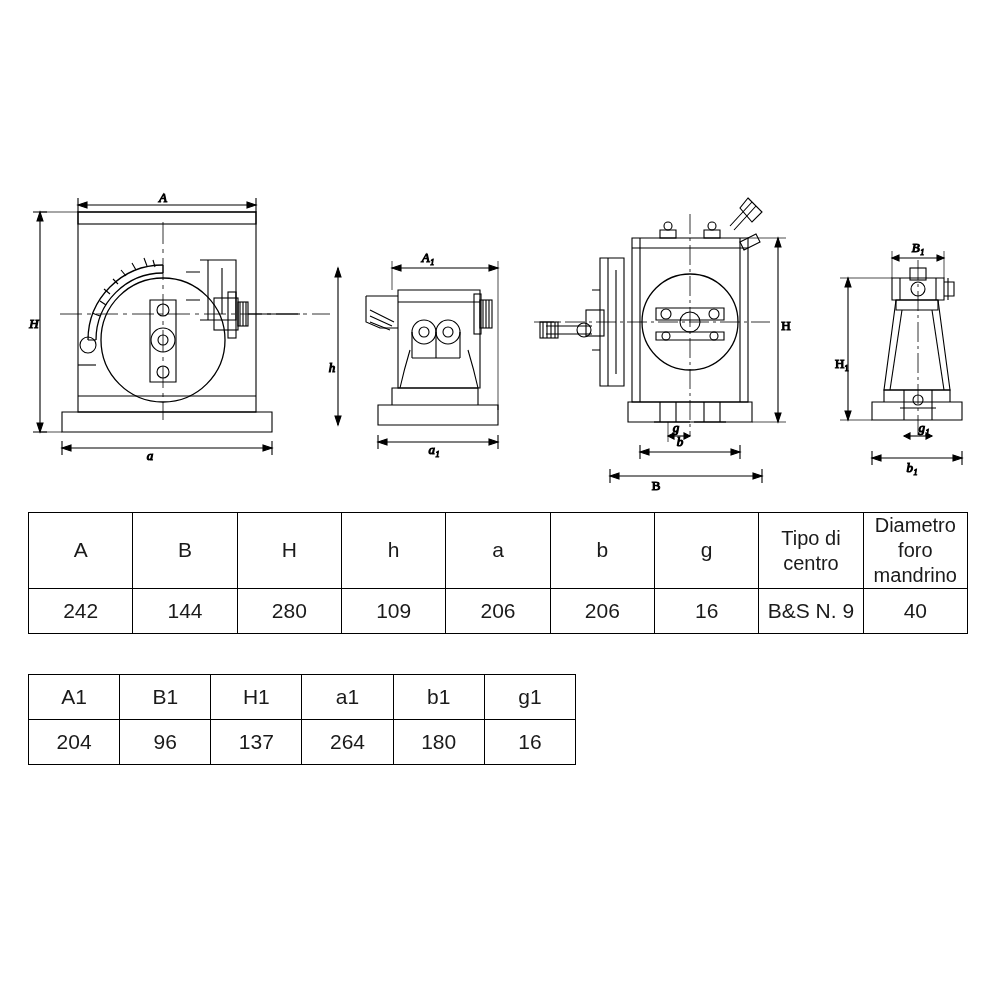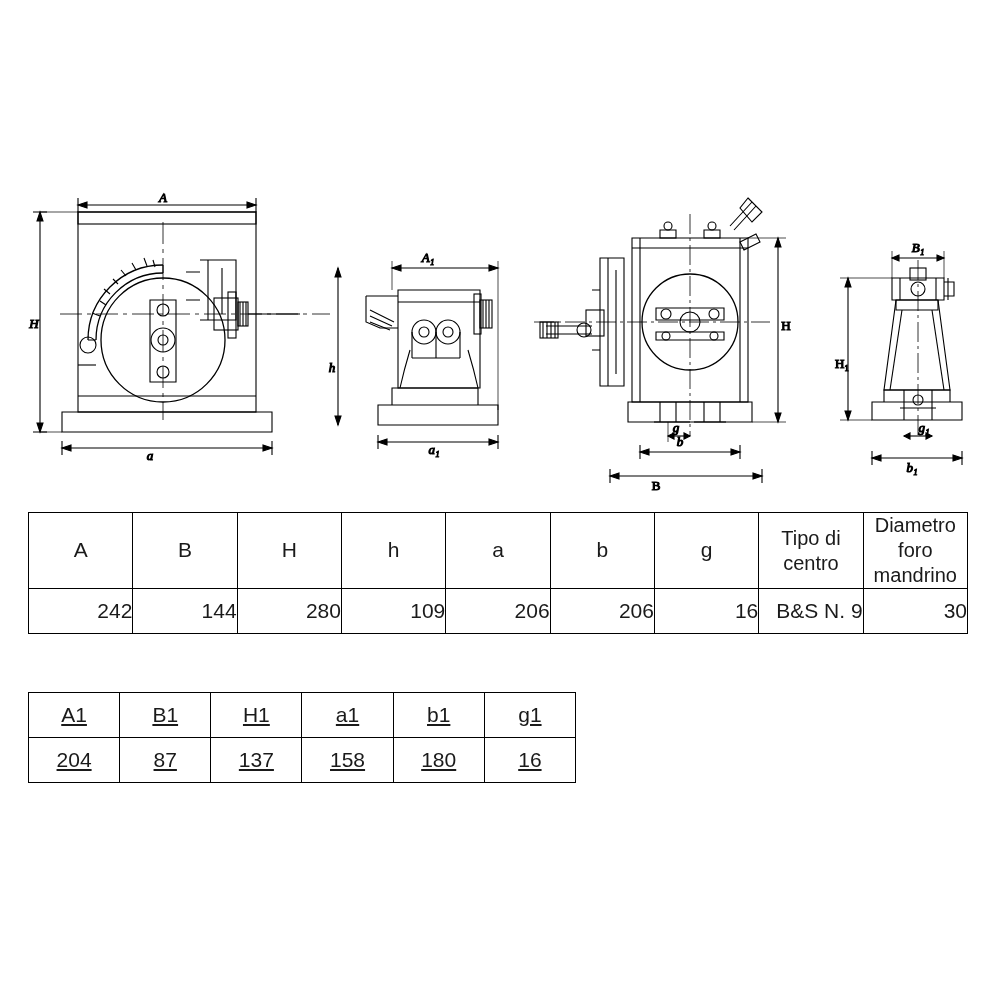--- a/index.html
+++ b/index.html
@@ -36,38 +36,36 @@
   }
   table {
     border-collapse: collapse;
     table-layout: fixed;
   }
   table.main-table {
     width: 940px;
   }
   table.sec-table {
     width: 548px;
-    margin-top: 58px;
-    text-decoration: underline;
+    margin-top: 40px;
   }
   table td, table th {
     border: 1.5px solid #000;
     text-align: center;
     vertical-align: middle;
     font-weight: normal;
     font-size: 21px;
     padding: 0;
   }
   table.main-table th {
     height: 70px;
     line-height: 1.25;
   }
   table.main-table td {
     height: 44px;
-    text-align: right;
   }
   table.sec-table th {
     height: 44px;
   }
   table.sec-table td {
     height: 44px;
   }
   .th-two-line {
     font-size: 20px;
   }
@@ -333,42 +331,42 @@
       <tbody>
         <tr>
           <td>242</td>
           <td>144</td>
           <td>280</td>
           <td>109</td>
           <td>206</td>
           <td>206</td>
           <td>16</td>
           <td>B&amp;S N. 9</td>
-          <td>30</td>
+          <td>40</td>
         </tr>
       </tbody>
     </table>
 
     <table class="sec-table">
       <thead>
         <tr>
           <th>A1</th>
           <th>B1</th>
           <th>H1</th>
           <th>a1</th>
           <th>b1</th>
           <th>g1</th>
         </tr>
       </thead>
       <tbody>
         <tr>
           <td>204</td>
-          <td>87</td>
+          <td>96</td>
           <td>137</td>
-          <td>158</td>
+          <td>264</td>
           <td>180</td>
           <td>16</td>
         </tr>
       </tbody>
     </table>
 
   </div>
 </div>
 
 </body></html>

